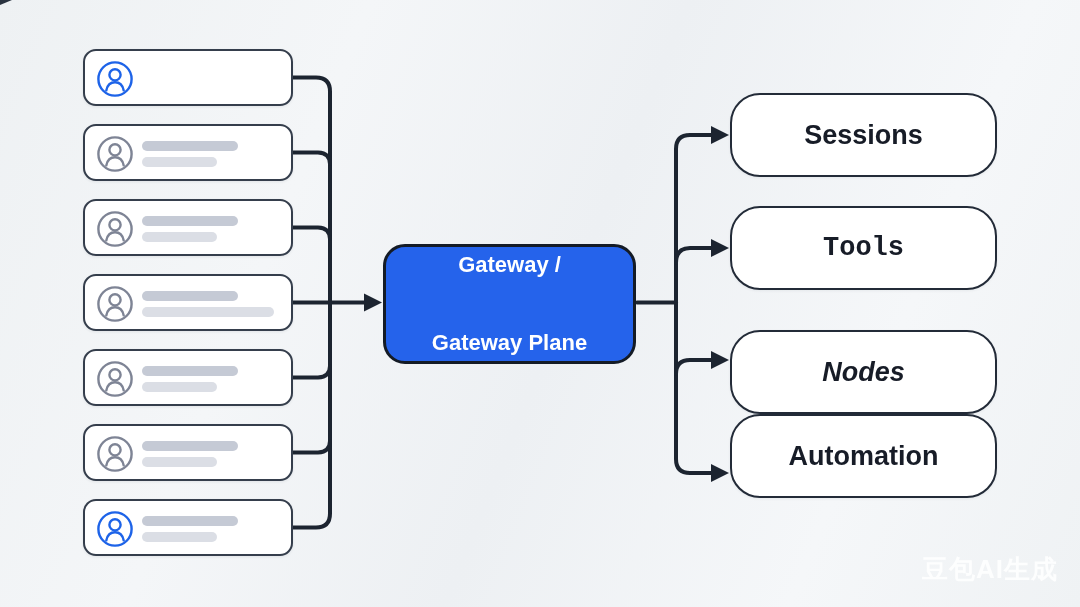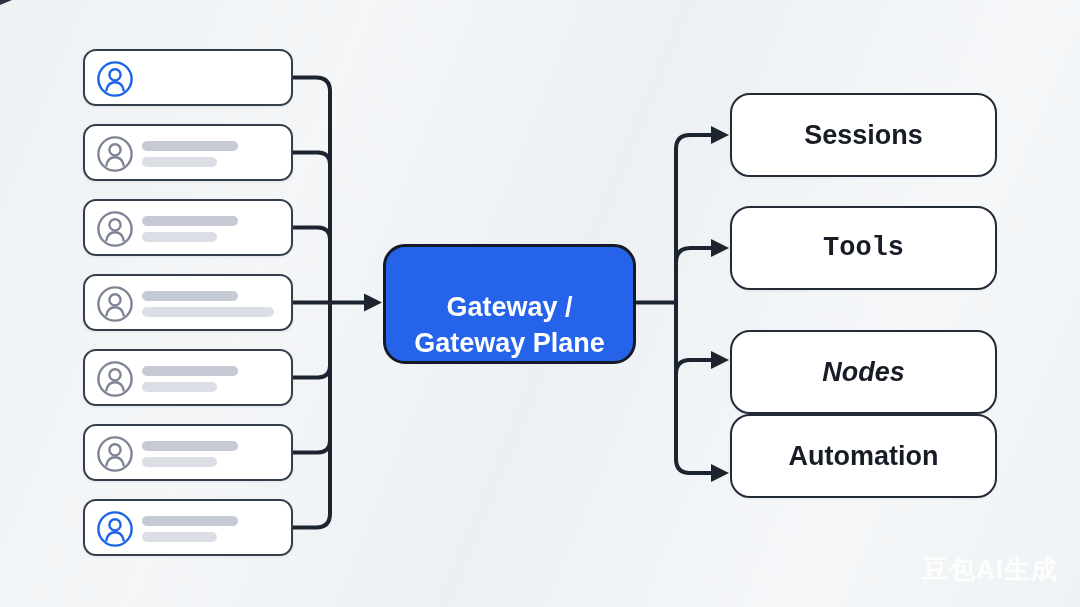--- a/index.html
+++ b/index.html
@@ -22,32 +22,32 @@
   .user-icon circle,.user-icon path{fill:none;stroke-width:2.4;stroke-linecap:round;}
   .user-icon.blue circle,.user-icon.blue path{stroke:#1d63e8;}
   .user-icon.gray circle,.user-icon.gray path{stroke:#7e8495;}
   .ph{position:absolute;left:57px;height:10px;border-radius:5px;}
   .ph.l1{top:15px;background:#c5cad5;}
   .ph.l2{top:31px;background:#dbdee5;}
 
   
   .rbox{
     position:absolute;left:730px;width:267px;height:84px;box-sizing:border-box;
-    background:#ffffff;border:2.5px solid #232b38;border-radius:20px;
+    background:#ffffff;border:2.5px solid #232b38;border-radius:30px;
     display:flex;align-items:center;justify-content:center;
     font-size:27px;font-weight:600;color:#171c27;
     box-shadow:0 1px 3px rgba(25,35,55,.06);
   }
 
   
   .gateway{
     position:absolute;left:383px;top:244px;width:253px;height:120px;box-sizing:border-box;
     background:#2563eb;border:3px solid #141b26;border-radius:22px;
-    display:flex;flex-direction:column;align-items:center;justify-content:flex-end;
-    color:#ffffff;font-size:27px;font-weight:700;line-height:36px;text-align:center;
+    display:flex;flex-direction:column;align-items:center;justify-content:space-between;
+    color:#ffffff;font-size:22px;font-weight:700;line-height:36px;text-align:center;
   }
 
   .watermark{
     position:absolute;right:22px;bottom:20px;
     font-size:26px;font-weight:700;letter-spacing:1px;
     color:rgba(255,255,255,0.85);
   }
 </style>
 </head>
 <body>

